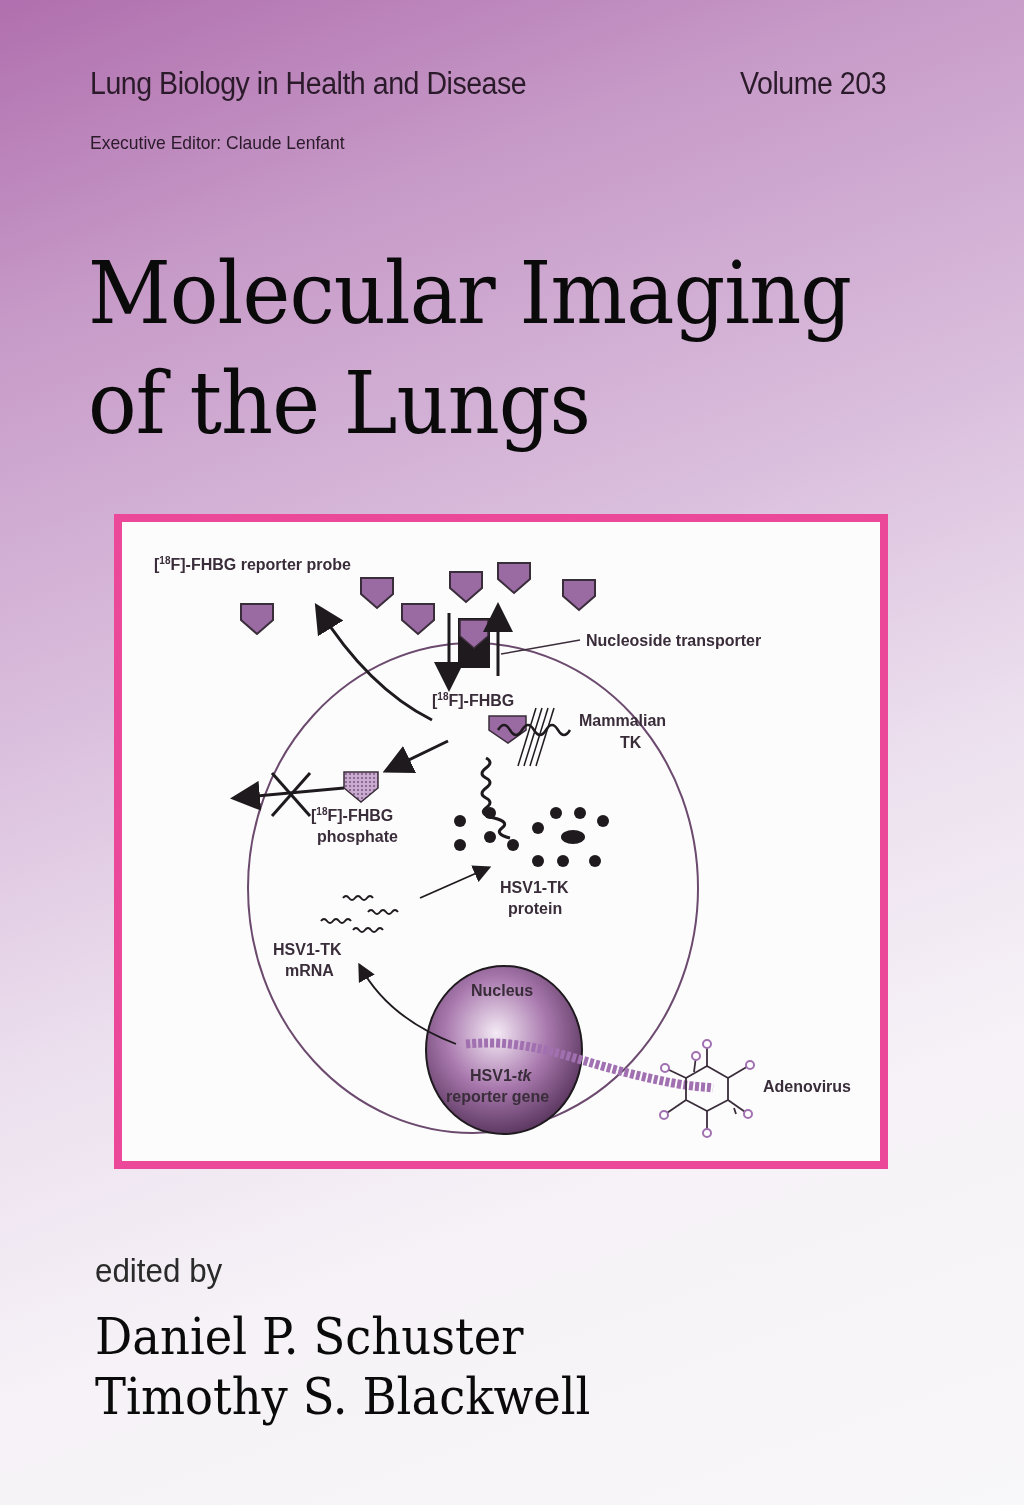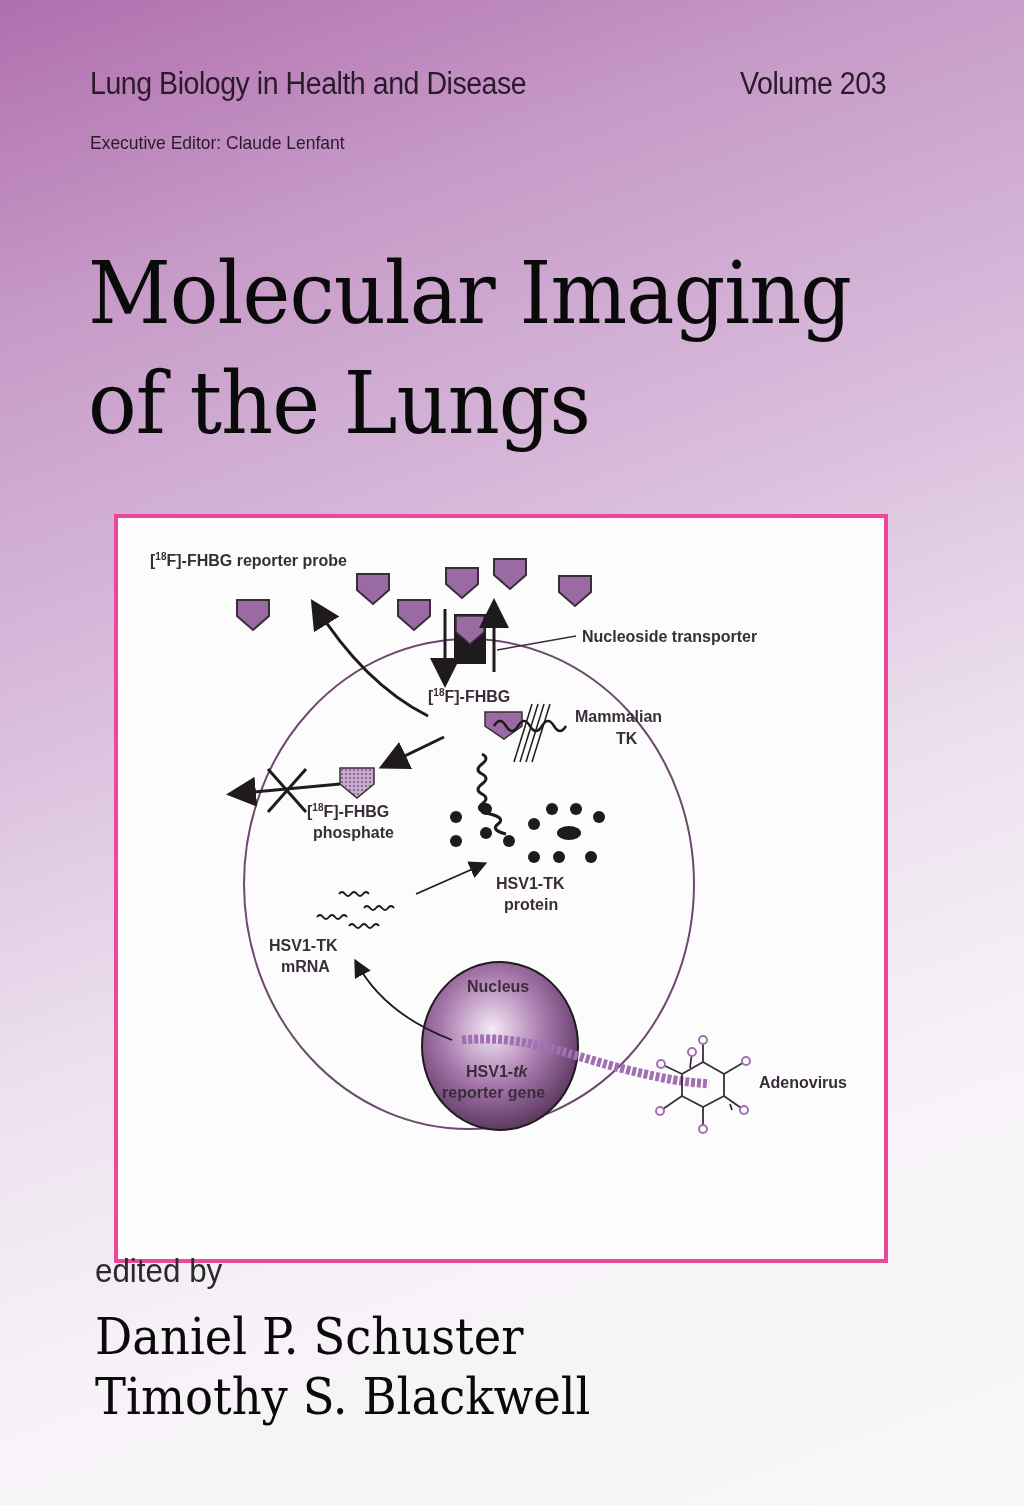--- a/index.html
+++ b/index.html
@@ -6,21 +6,21 @@
   body {
     width:1024px; height:1505px; overflow:hidden; position:relative;
     background: linear-gradient(160deg, #b06fae 0%, #c79bc8 18%, #d9bcdc 38%, #ece0ee 58%, #f6f2f7 75%, #f8f7f9 100%);
     font-family: "Liberation Sans", sans-serif;
     color:#1a1a1a;
   }
   .series { position:absolute; left:90px; top:66px; font-size:31px; letter-spacing:-0.5px; color:#2a1a2a; transform:scaleX(0.92); transform-origin:left; }
   .volume { position:absolute; left:740px; top:66px; font-size:31px; letter-spacing:-0.5px; color:#2a1a2a; transform:scaleX(0.92); transform-origin:left; }
   .editor { position:absolute; left:90px; top:132px; font-size:19px; color:#2a1a2a; transform:scaleX(0.92); transform-origin:left; }
   .title { position:absolute; left:88px; top:238px; font-family:"DejaVu Serif", serif; font-size:86px; line-height:110px; color:#0a0a0a; letter-spacing:-1px; transform:scaleX(0.94); transform-origin:left; }
-  .figure-frame { position:absolute; left:114px; top:514px; width:774px; height:749px; border:4px solid #ec4899; background:#fdfcfd; box-sizing:border-box; }
+  .figure-frame { position:absolute; left:114px; top:514px; width:774px; height:655px; border:8px solid #ec4899; background:#fdfcfd; box-sizing:border-box; }
   .figure-frame svg { position:absolute; left:0; top:0; }
   .lbl { font-family:"Liberation Sans", sans-serif; font-weight:bold; fill:#3a2d3a; font-size:16px; }
   .edited { position:absolute; left:95px; top:1252px; font-size:33px; color:#2a2a2a; transform:scaleX(0.95); transform-origin:left; }
   .author { position:absolute; left:95px; font-family:"DejaVu Serif", serif; font-size:50px; color:#0a0a0a; transform:scaleX(0.93); transform-origin:left; }
 </style>
 </head>
 <body>
 
 <div class="series">Lung Biology in Health and Disease</div>
 <div class="volume">Volume 203</div>

